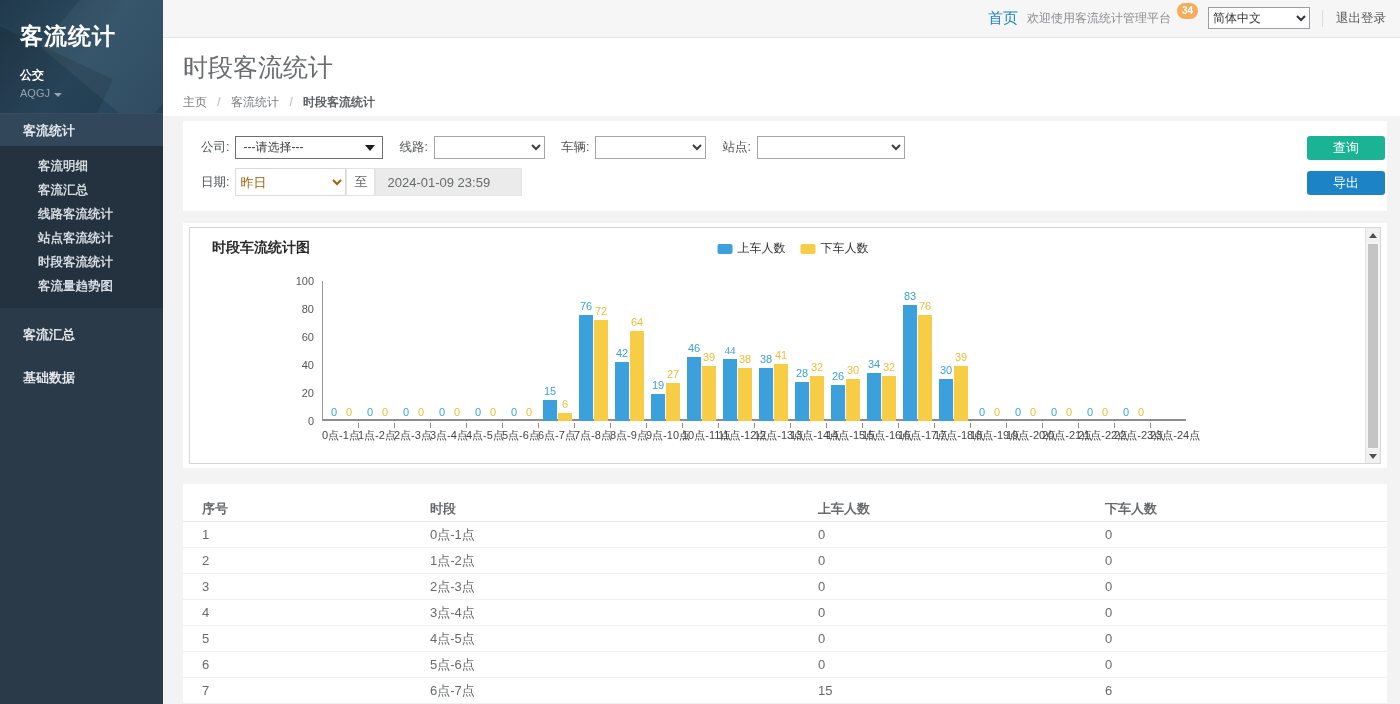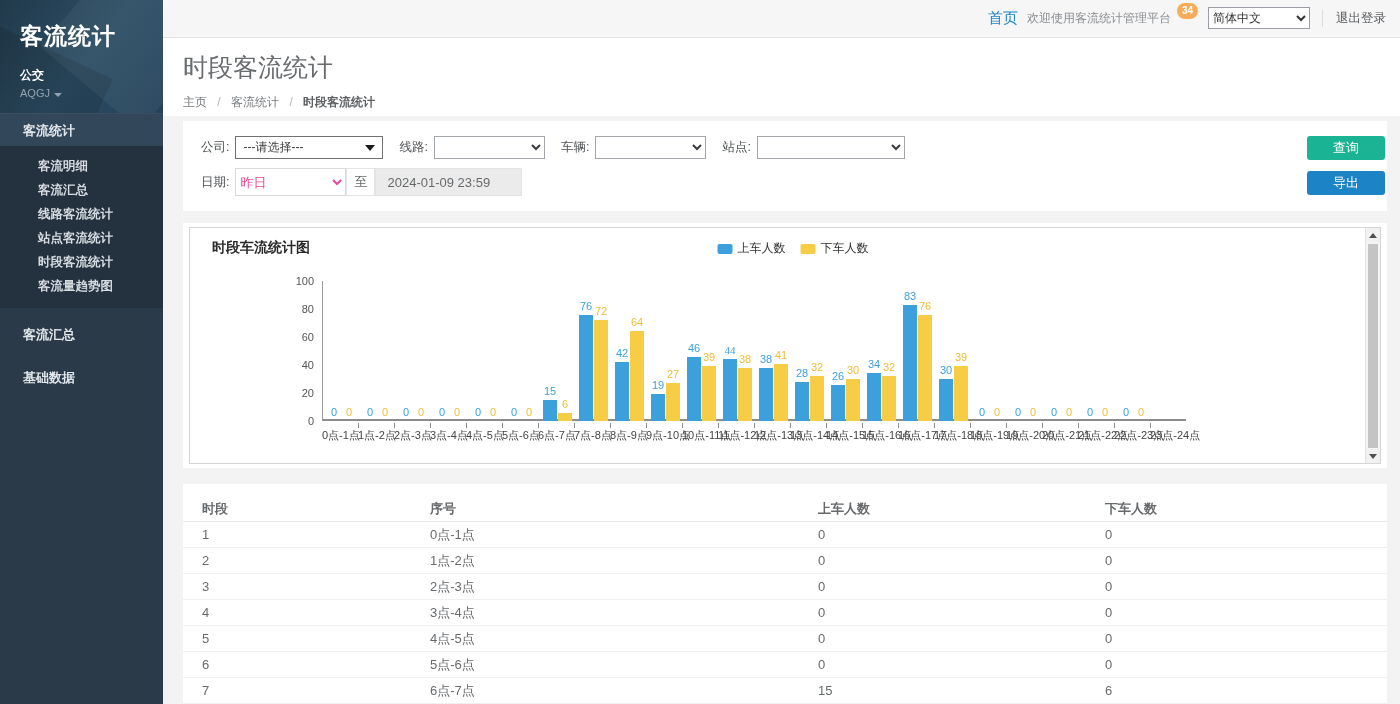--- a/index.html
+++ b/index.html
@@ -54,21 +54,21 @@
   .frow { display:flex; align-items:center; }
   .frow + .frow { margin-top:9px; }
   .flabel { font-size:12.5px; color:#4f5254; margin-right:6px; white-space:nowrap; }
   .ml { margin-left:16px; }
   .custom-select { width:148px; height:23px; border:1px solid #707070; background:#fff; cursor:pointer;
     display:flex; align-items:center; justify-content:space-between; padding:0 7px; font-size:12px; color:#3c3c3c; }
   .tri-dn { width:0; height:0; border-left:5px solid transparent; border-right:5px solid transparent;
     border-top:6px solid #1b1b1b; }
   select.native { height:23px; font-size:12px; color:#3c3c3c; background:#fff; border:1px solid #a3a6aa; }
   .w111 { width:111px; } .w148 { width:148px; }
-  .date-select { width:111px; height:28px; font-size:13px; color:#ec4899; background:#fff; border:1px solid #d9dadb; }
+  .date-select { width:111px; height:28px; font-size:13px; color:#a16207; background:#fff; border:1px solid #d9dadb; }
   .date-input { width:147px; height:28px; background:#ebebeb; border:1px solid #e3e4e5; color:#676a6c;
     font-size:13px; display:flex; align-items:center; padding-left:11px; margin-left:5px; }
   .to-sep { width:29px; height:28px; background:#fff; border:1px solid #e3e4e5; color:#676a6c; font-size:13px;
     display:flex; align-items:center; justify-content:center; }
   .date-input + .to-sep { margin-left:0; }
   .btn { position:absolute; right:2px; width:78px; height:24px; border:none; border-radius:3px;
     color:#fff; font-size:13px; cursor:pointer; }
   .btn-query { top:15px; background:#1ab394; }
   .btn-export { top:50px; background:#1c84c6; }
 
@@ -410,22 +410,22 @@
             <div class="vthumb"></div>
             <div class="varrow down">
                 <span class="tri-dn-s"></span>
               </div>
           </div>
         </div>
       </div>
 
       <div class="table-panel">
         <div class="thead">
+          <span>序号</span>
           <span>时段</span>
-          <span>序号</span>
           <span>上车人数</span>
           <span>下车人数</span>
         </div>
         <div id="table-body">
             <div class="trow">
               <span>1</span>
               <span>0点-1点</span>
               <span>0</span>
               <span>0</span>
             </div>

